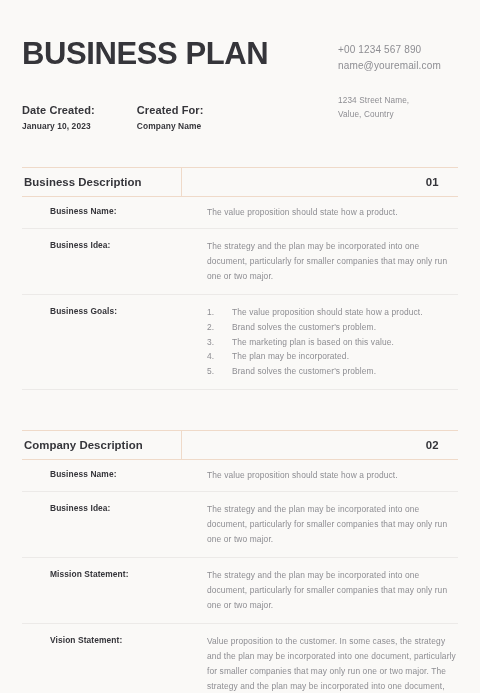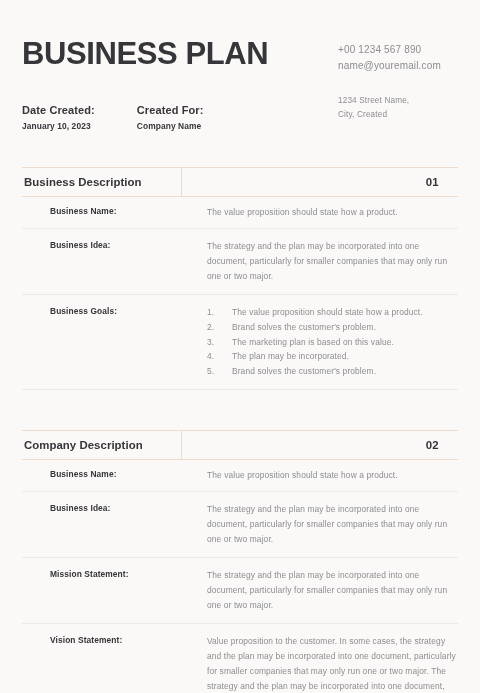--- a/index.html
+++ b/index.html
@@ -192,21 +192,21 @@
         <div class="meta-label">Date Created:</div>
         <div class="meta-value">January 10, 2023</div>
       </div>
       <div class="meta-col">
         <div class="meta-label">Created For:</div>
         <div class="meta-value">Company Name</div>
       </div>
     </div>
     <div class="address-block">
       <div class="address-line">1234 Street Name,</div>
-      <div class="address-line">City, Created</div>
+      <div class="address-line">Value, Country</div>
     </div>
   </div>
 
   <div class="section">
     <div class="section-head">
       <span class="vrule"></span>
       <span class="section-title">Business Description</span>
       <span class="section-num">01</span>
     </div>
 

